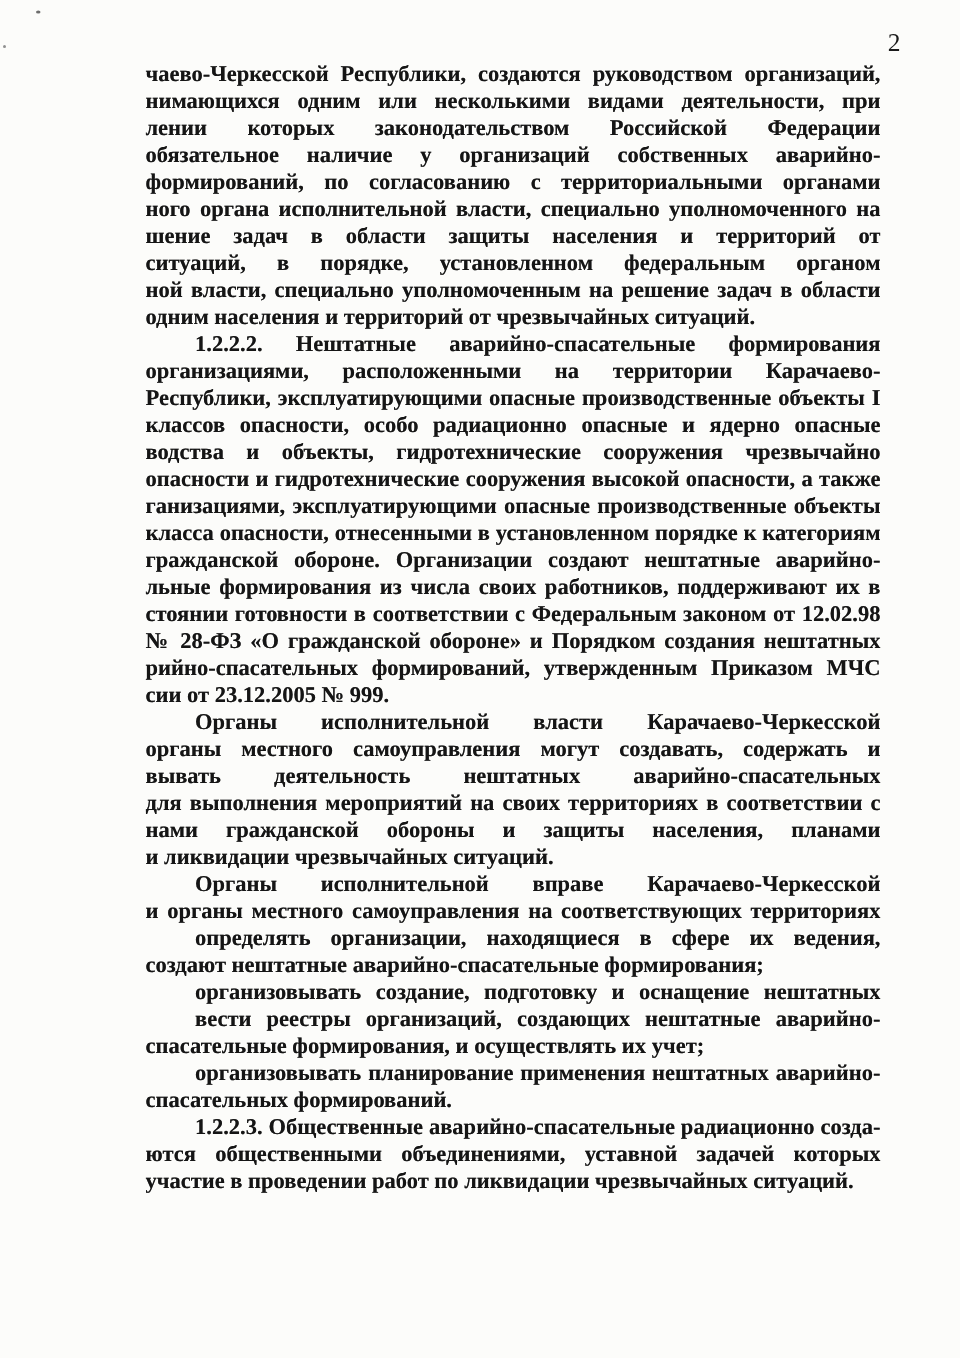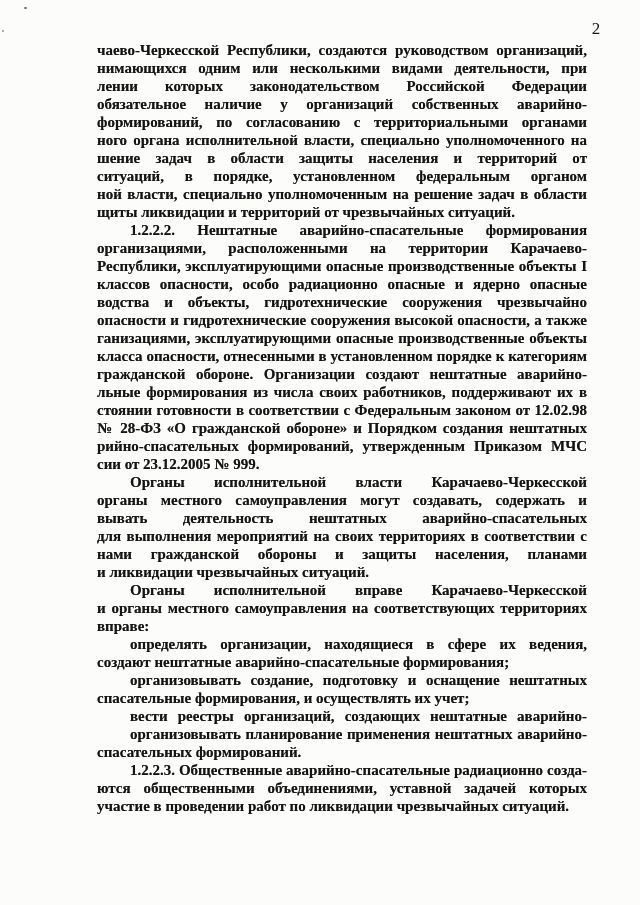--- a/index.html
+++ b/index.html
@@ -60,21 +60,21 @@
       <div class="paragraph">
         <div class="line">чаево-Черкесской Республики, создаются руководством организаций, за-</div>
         <div class="line">нимающихся одним или несколькими видами деятельности, при осуществ-</div>
         <div class="line">лении которых законодательством Российской Федерации предусмотрено</div>
         <div class="line">обязательное наличие у организаций собственных аварийно-спасательных</div>
         <div class="line">формирований, по согласованию с территориальными органами федераль-</div>
         <div class="line">ного органа исполнительной власти, специально уполномоченного на ре-</div>
         <div class="line">шение задач в области защиты населения и территорий от чрезвычайных</div>
         <div class="line">ситуаций, в порядке, установленном федеральным органом исполнитель-</div>
         <div class="line">ной власти, специально уполномоченным на решение задач в области за-</div>
-        <div class="line last">щиты ликвидации и территорий от чрезвычайных ситуаций.</div>
+        <div class="line last">одним населения и территорий от чрезвычайных ситуаций.</div>
       </div>
       <div class="paragraph">
         <div class="line indent">1.2.2.2. Нештатные аварийно-спасательные формирования ситуаций</div>
         <div class="line">организациями, расположенными на территории Карачаево-Черкесской</div>
         <div class="line">Республики, эксплуатирующими опасные производственные объекты I и II</div>
         <div class="line">классов опасности, особо радиационно опасные и ядерно опасные произ-</div>
         <div class="line">водства и объекты, гидротехнические сооружения чрезвычайно высокой</div>
         <div class="line">опасности и гидротехнические сооружения высокой опасности, а также ор-</div>
         <div class="line">ганизациями, эксплуатирующими опасные производственные объекты III</div>
         <div class="line">класса опасности, отнесенными в установленном порядке к категориям по</div>
@@ -89,32 +89,31 @@
         <div class="line indent">Органы исполнительной власти Карачаево-Черкесской Республики и</div>
         <div class="line">органы местного самоуправления могут создавать, содержать и организо-</div>
         <div class="line">вывать деятельность нештатных аварийно-спасательных формирований</div>
         <div class="line">для выполнения мероприятий на своих территориях в соответствии с пла-</div>
         <div class="line">нами гражданской обороны и защиты населения, планами предупреждения</div>
         <div class="line last">и ликвидации чрезвычайных ситуаций.</div>
       </div>
       <div class="paragraph">
         <div class="line indent">Органы исполнительной вправе Карачаево-Черкесской Республики</div>
         <div class="line">и органы местного самоуправления на соответствующих территориях</div>
-        <div class="line last">вправе:</div>
       </div>
       <div class="paragraph">
         <div class="line indent">определять организации, находящиеся в сфере их ведения, которые</div>
         <div class="line last">создают нештатные аварийно-спасательные формирования;</div>
       </div>
       <div class="paragraph">
         <div class="line indent">организовывать создание, подготовку и оснащение нештатных ава-</div>
       </div>
       <div class="paragraph">
+        <div class="line indent">вести реестры организаций, создающих нештатные аварийно-</div>
         <div class="line last">спасательные формирования, и осуществлять их учет;</div>
-        <div class="line indent">вести реестры организаций, создающих нештатные аварийно-</div>
       </div>
       <div class="paragraph">
         <div class="line indent">организовывать планирование применения нештатных аварийно-</div>
         <div class="line last">спасательных формирований.</div>
       </div>
       <div class="paragraph">
         <div class="line indent">1.2.2.3. Общественные аварийно-спасательные радиационно созда-</div>
         <div class="line">ются общественными объединениями, уставной задачей которых является</div>
         <div class="line last">участие в проведении работ по ликвидации чрезвычайных ситуаций.</div>
       </div>

